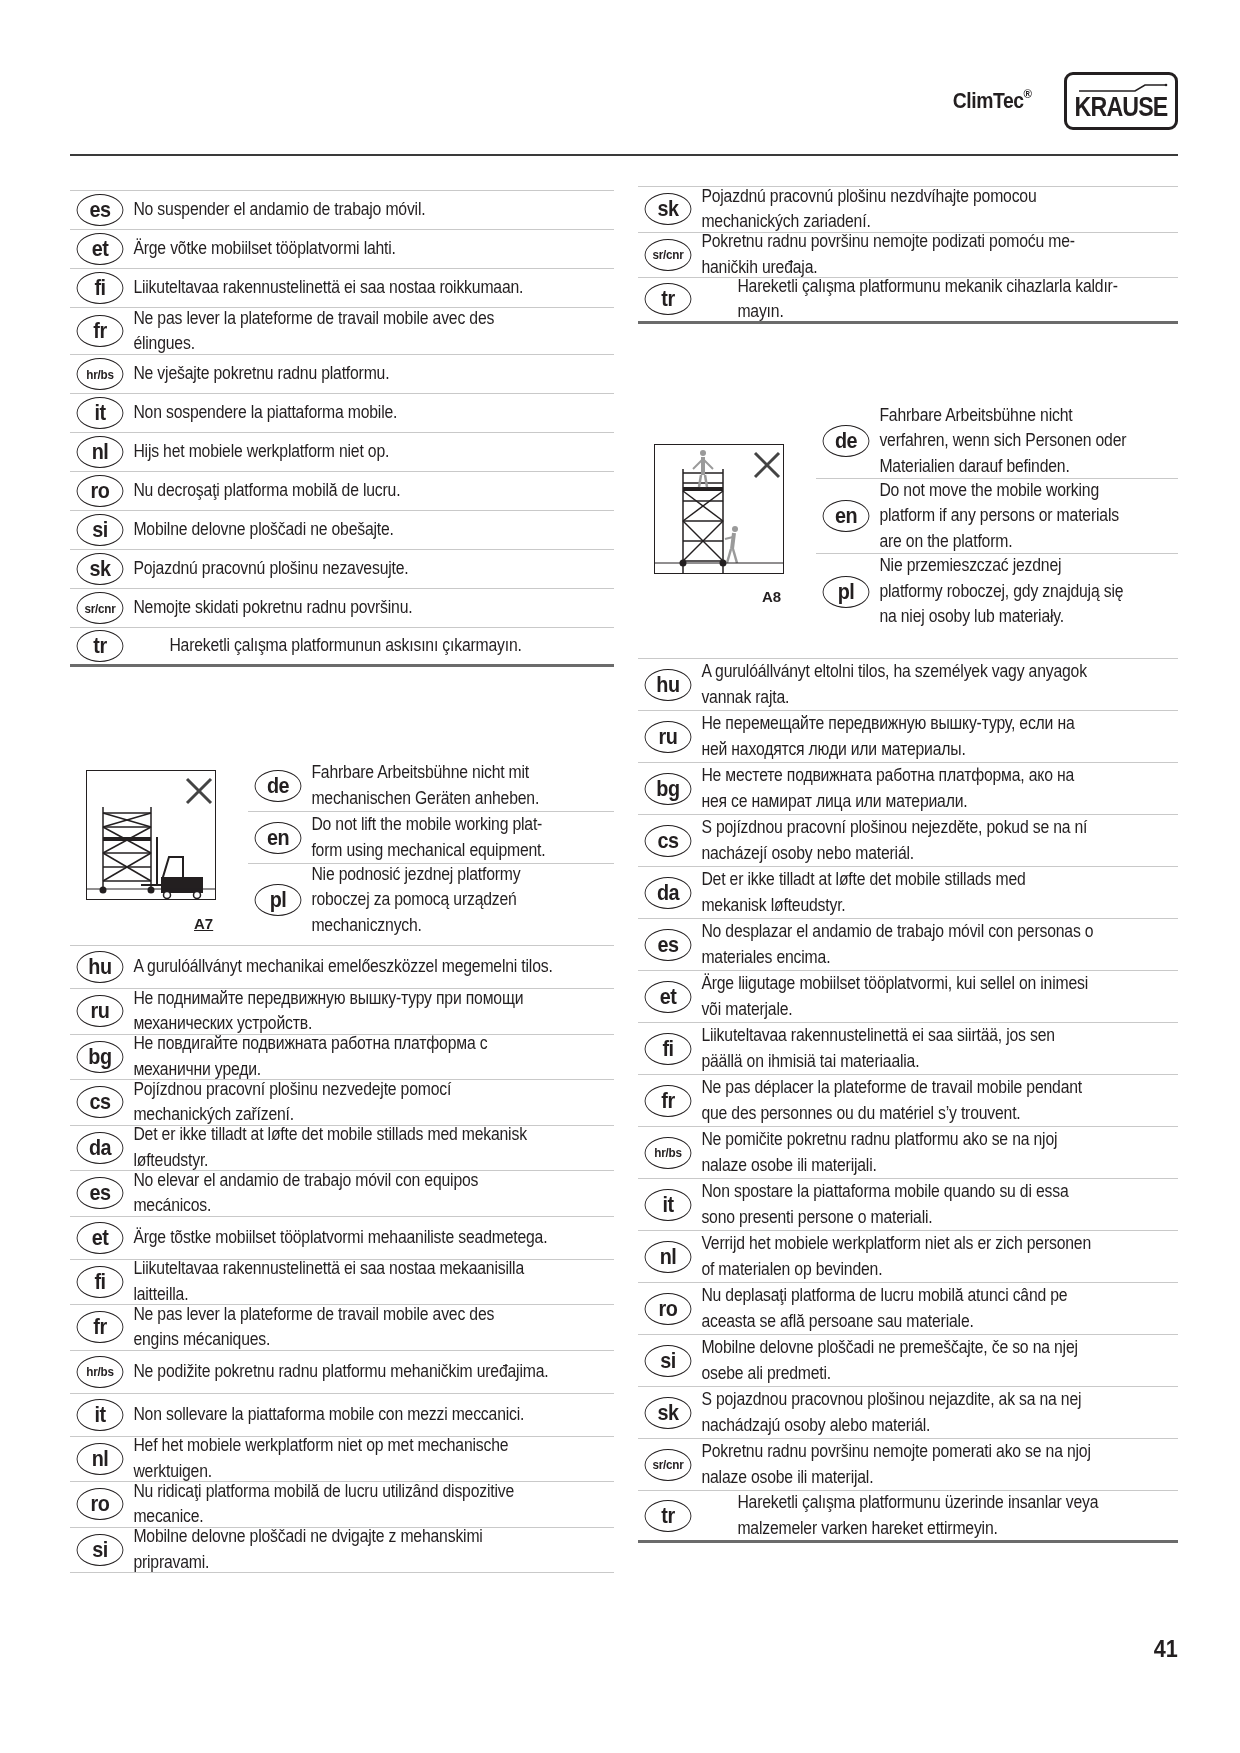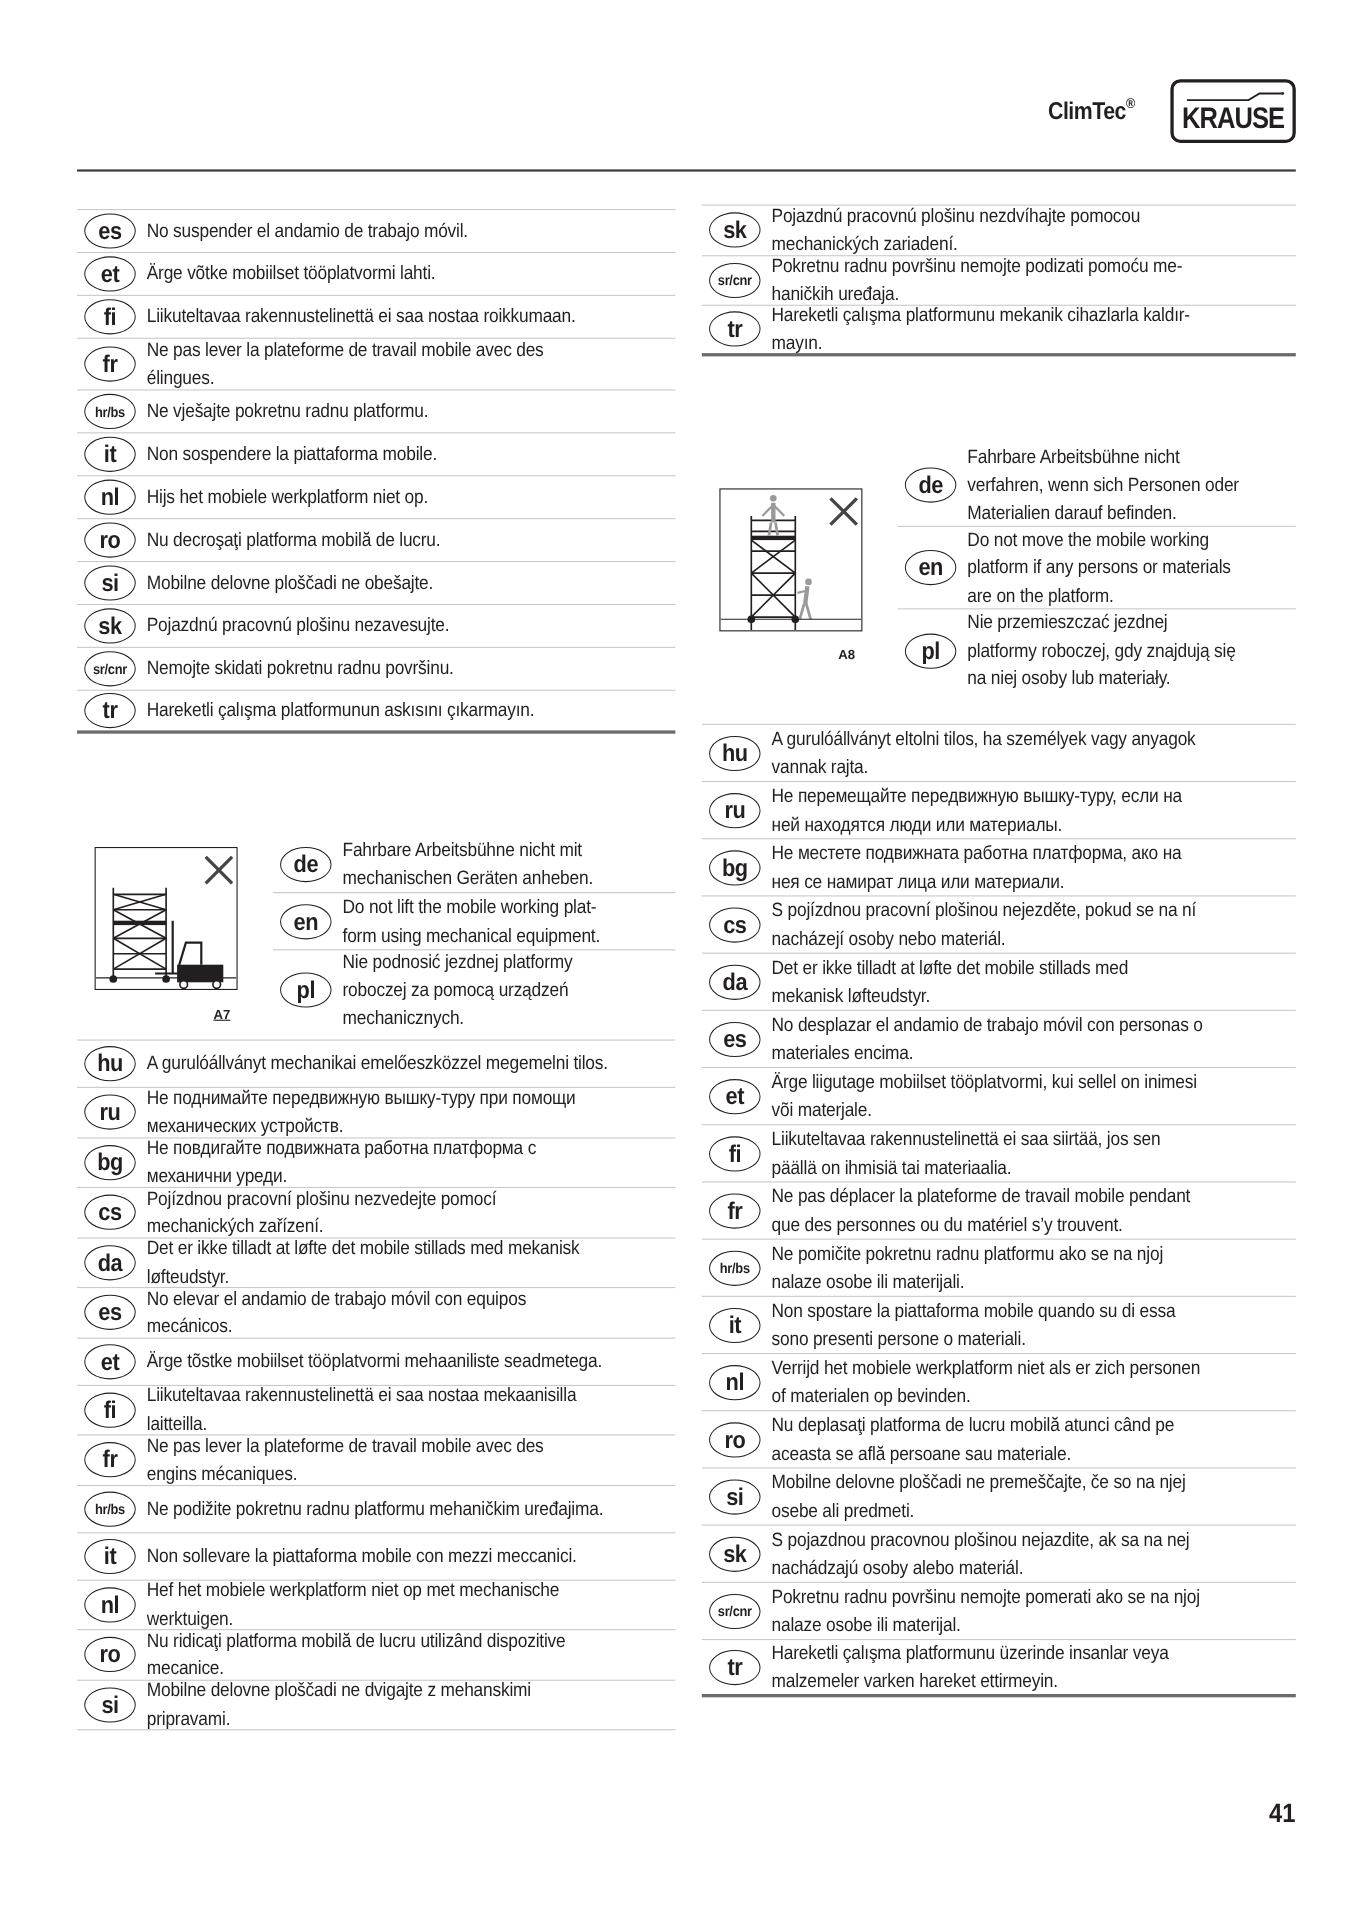--- a/index.html
+++ b/index.html
@@ -12,29 +12,29 @@
   .logo { position: absolute; right: 0; top: 2px; width: 114px; height: 58px; border: 3px solid #231f20; border-radius: 9px; }
   .logo-line { position: absolute; left: 10px; top: 8px; width: 92px; height: 10px; }
   .logo-text { position: absolute; left: 0; right: 0; bottom: 4px; text-align: center; font-size: 27px; font-weight: bold; letter-spacing: -1px; transform: scaleX(0.86); font-family: "Liberation Sans", sans-serif; }
 
   .col { position: absolute; }
   .col-left { left: 70px; width: 544px; }
   .col-right { left: 638px; width: 540px; }
 
   .rows { border-top: 1.5px solid #c9c9c9; }
   .row { display: flex; align-items: center; border-bottom: 1.5px solid #c9c9c9; position: relative; }
-  .row.last { border-bottom: 3px solid #6b6b6b; }
+  .row.last { border-bottom: 3px solid #6b6b6b; gap: 36px; }
   .badge-wrap { width: 58px; flex: 0 0 58px; display: flex; align-items: center; justify-content: center; padding-left: 2px; }
   .badge { width: 52px; height: 32px; border: 1.3px solid #231f20; border-radius: 50%; display: flex; align-items: center; justify-content: center; font-weight: bold; font-size: 22px; letter-spacing: -0.5px; transform: scaleX(0.9); }
   .badge.small { font-size: 13px; letter-spacing: -0.3px; }
   .text { font-size: 17.5px; line-height: 25.5px; padding-left: 6px; letter-spacing: -0.2px; transform: scaleX(0.9); transform-origin: left center; white-space: nowrap; }
 
   .figure-block { position: absolute; }
   .figure { position: absolute; width: 130px; height: 130px; border: 1.5px solid #231f20; }
-  .figure-label { position: absolute; font-size: 12px; font-weight: bold; }
+  .figure-label { position: absolute; font-size: 15px; font-weight: bold; }
   .fig-rows { position: absolute; }
   .fig-rows .row { border-bottom: 1.5px solid #c9c9c9; }
   .fig-rows .row:last-child { border-bottom: none; }
 
   .page-number { position: absolute; right: 62px; top: 1635px; font-size: 24px; font-weight: bold; transform: scaleX(0.9); transform-origin: right center; }
 </style>
 </head>
 <body>
 
 <div class="header">

